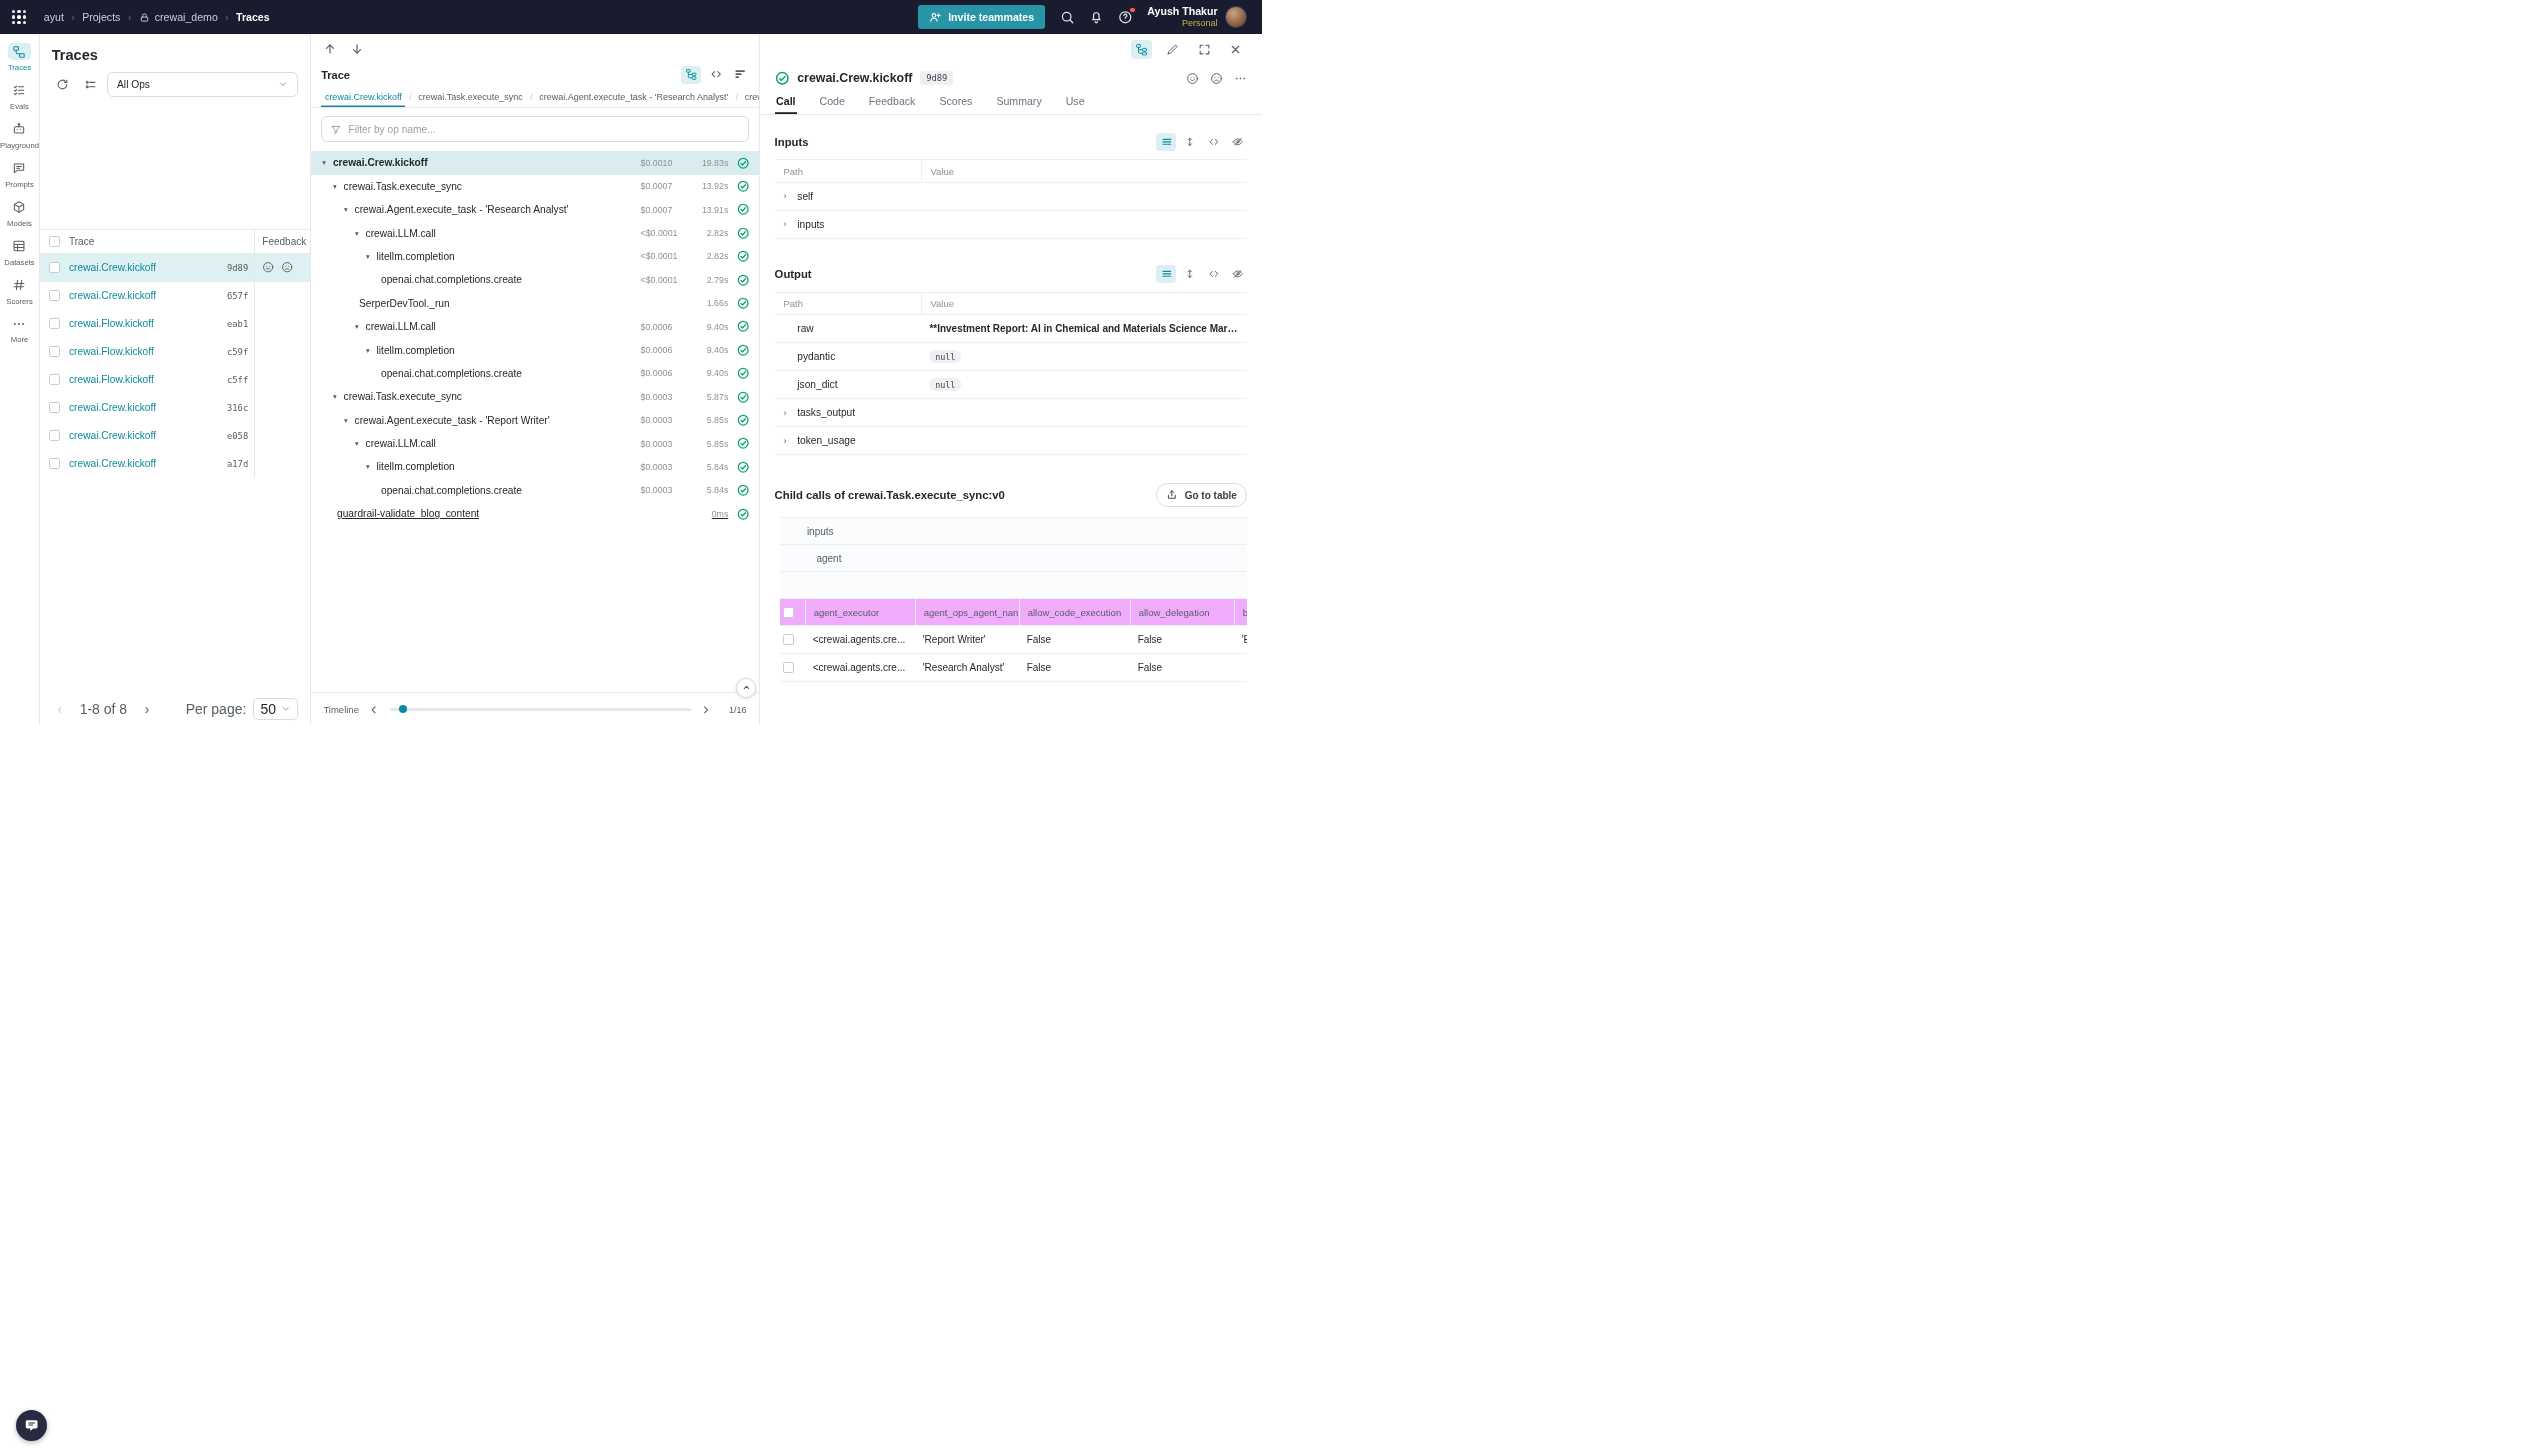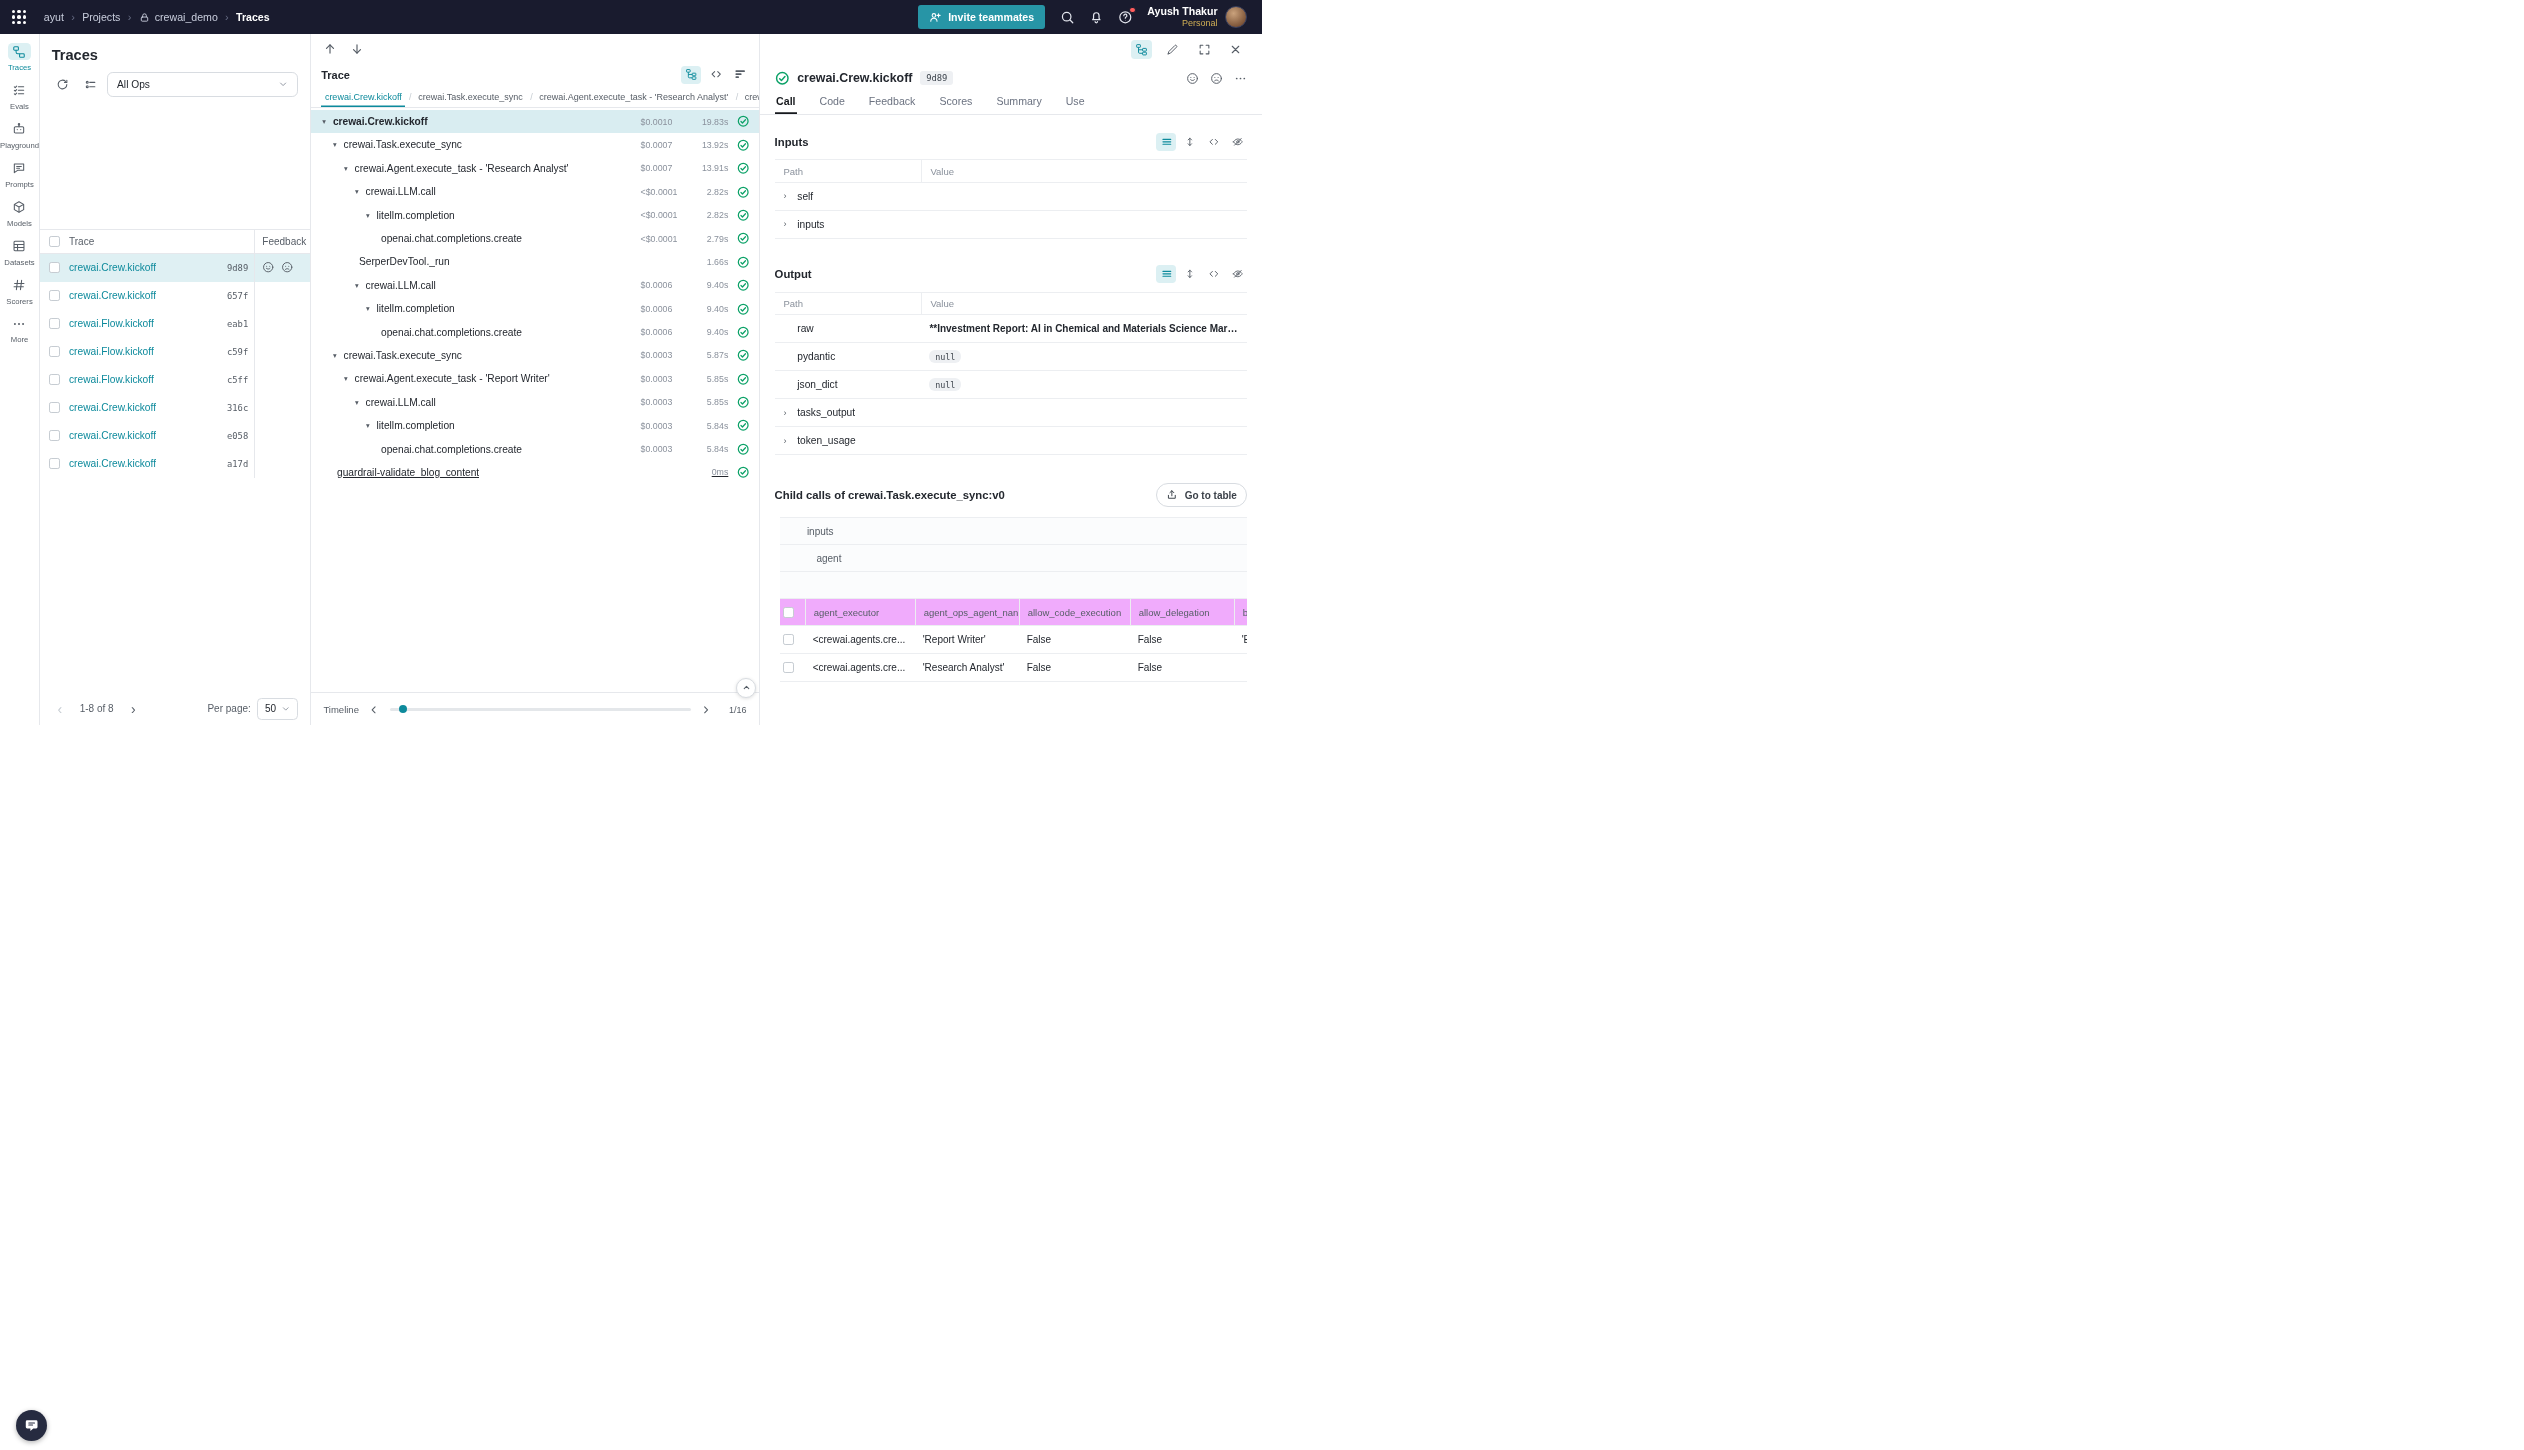--- a/index.html
+++ b/index.html
@@ -56,21 +56,21 @@
     border-bottom:0.7px solid var(--line);color:var(--muted);font-size:10px}
   .cbc{display:flex;justify-content:center}
   .th-fb{border-left:0.7px solid var(--line);height:100%;display:flex;align-items:center;padding-left:7.3px}
   .trace-row{display:grid;grid-template-columns:29px 1fr 56px;align-items:center;height:28px;cursor:pointer}
   .trace-row.selected{background:#dff0f3}
   .trace-cell{display:flex;align-items:center;min-width:0;padding-right:5.8px}
   .tlink{color:var(--teal);font-weight:500;white-space:nowrap;overflow:hidden;text-overflow:ellipsis;cursor:pointer}
   .tid{margin-left:auto;font-family:"DejaVu Sans Mono",monospace;font-size:8.8px;color:var(--muted);padding-left:5.8px}
   .fb-cell{border-left:0.7px solid var(--line);height:100%;display:flex;align-items:center;gap:6.6px;padding-left:7.3px;color:var(--muted)}
   .cb{width:11px;height:11px;border:1.1px solid #c6ccd2;border-radius:2.2px;background:#fff;cursor:pointer;flex:none;display:inline-block}
-  .tp-footer{margin-top:auto;display:flex;align-items:center;height:35px;padding:0 11.7px;font-size:10px;color:var(--muted)}
+  .tp-footer{margin-top:auto;display:flex;align-items:center;height:35px;padding:0 11.7px;font-size:14px;color:var(--muted)}
   .pg-group{display:flex;align-items:center;gap:17.5px;margin-left:5.8px}
   .pg-btn{font-size:14px;cursor:pointer;color:var(--muted);line-height:1}
   .pg-btn.disabled{color:#c6ccd2}
   .pg-prev::before{content:"‹"} .pg-next::before{content:"›"}
   .pp-group{margin-left:auto;display:flex;align-items:center;gap:6.6px}
   .pp-select{display:flex;align-items:center;gap:5.1px;border:0.7px solid var(--ctrl);border-radius:4.4px;height:22px;padding:0 6.6px;cursor:pointer;color:var(--ink)}
 
   
   .tree-panel{width:449px;border-right:0.7px solid var(--line);display:flex;flex-direction:column;position:relative;background:#fff}
   .tr-toolbar{height:29px;display:flex;align-items:center;gap:13px;padding:0 12.4px}
@@ -542,20 +542,30 @@
         </span>
 
         <span class="crumb">
           <span>crewai.Agent.execute_task - 'Research Analyst'</span>
         </span>
 
         <span class="crumb">
           <span>crewai.LLM.cal</span>
         </span>
       </div>
+    <div class="tr-filter">
+      <div class="filter-box">
+        <span class="ic">
+          <svg width="11.7" height="11.7" viewBox="0 0 24 24" fill="none" stroke="currentColor" stroke-width="1.8" stroke-linejoin="round">
+              <path d="M4 5h16l-6.2 7.2v5.3l-3.6 2.3v-7.6L4 5z"></path>
+            </svg>
+        </span>
+        <input placeholder="Filter by op name..." style="">
+      </div>
+    </div>
     <div class="tree-list">
 
         <div class="tree-row selected" style="padding-left: 7.3px;">
           <span class="chev"></span>
           <span class="tname">crewai.Crew.kickoff</span>
           <span class="t-right">
             <span class="tcost">$0.0010</span>
             <span class="tdur">19.83s</span>
             <span class="status ic">
               <svg width="12.4" height="12.4" viewBox="0 0 24 24" fill="none" stroke="currentColor" stroke-width="2.4" stroke-linecap="round" stroke-linejoin="round">

